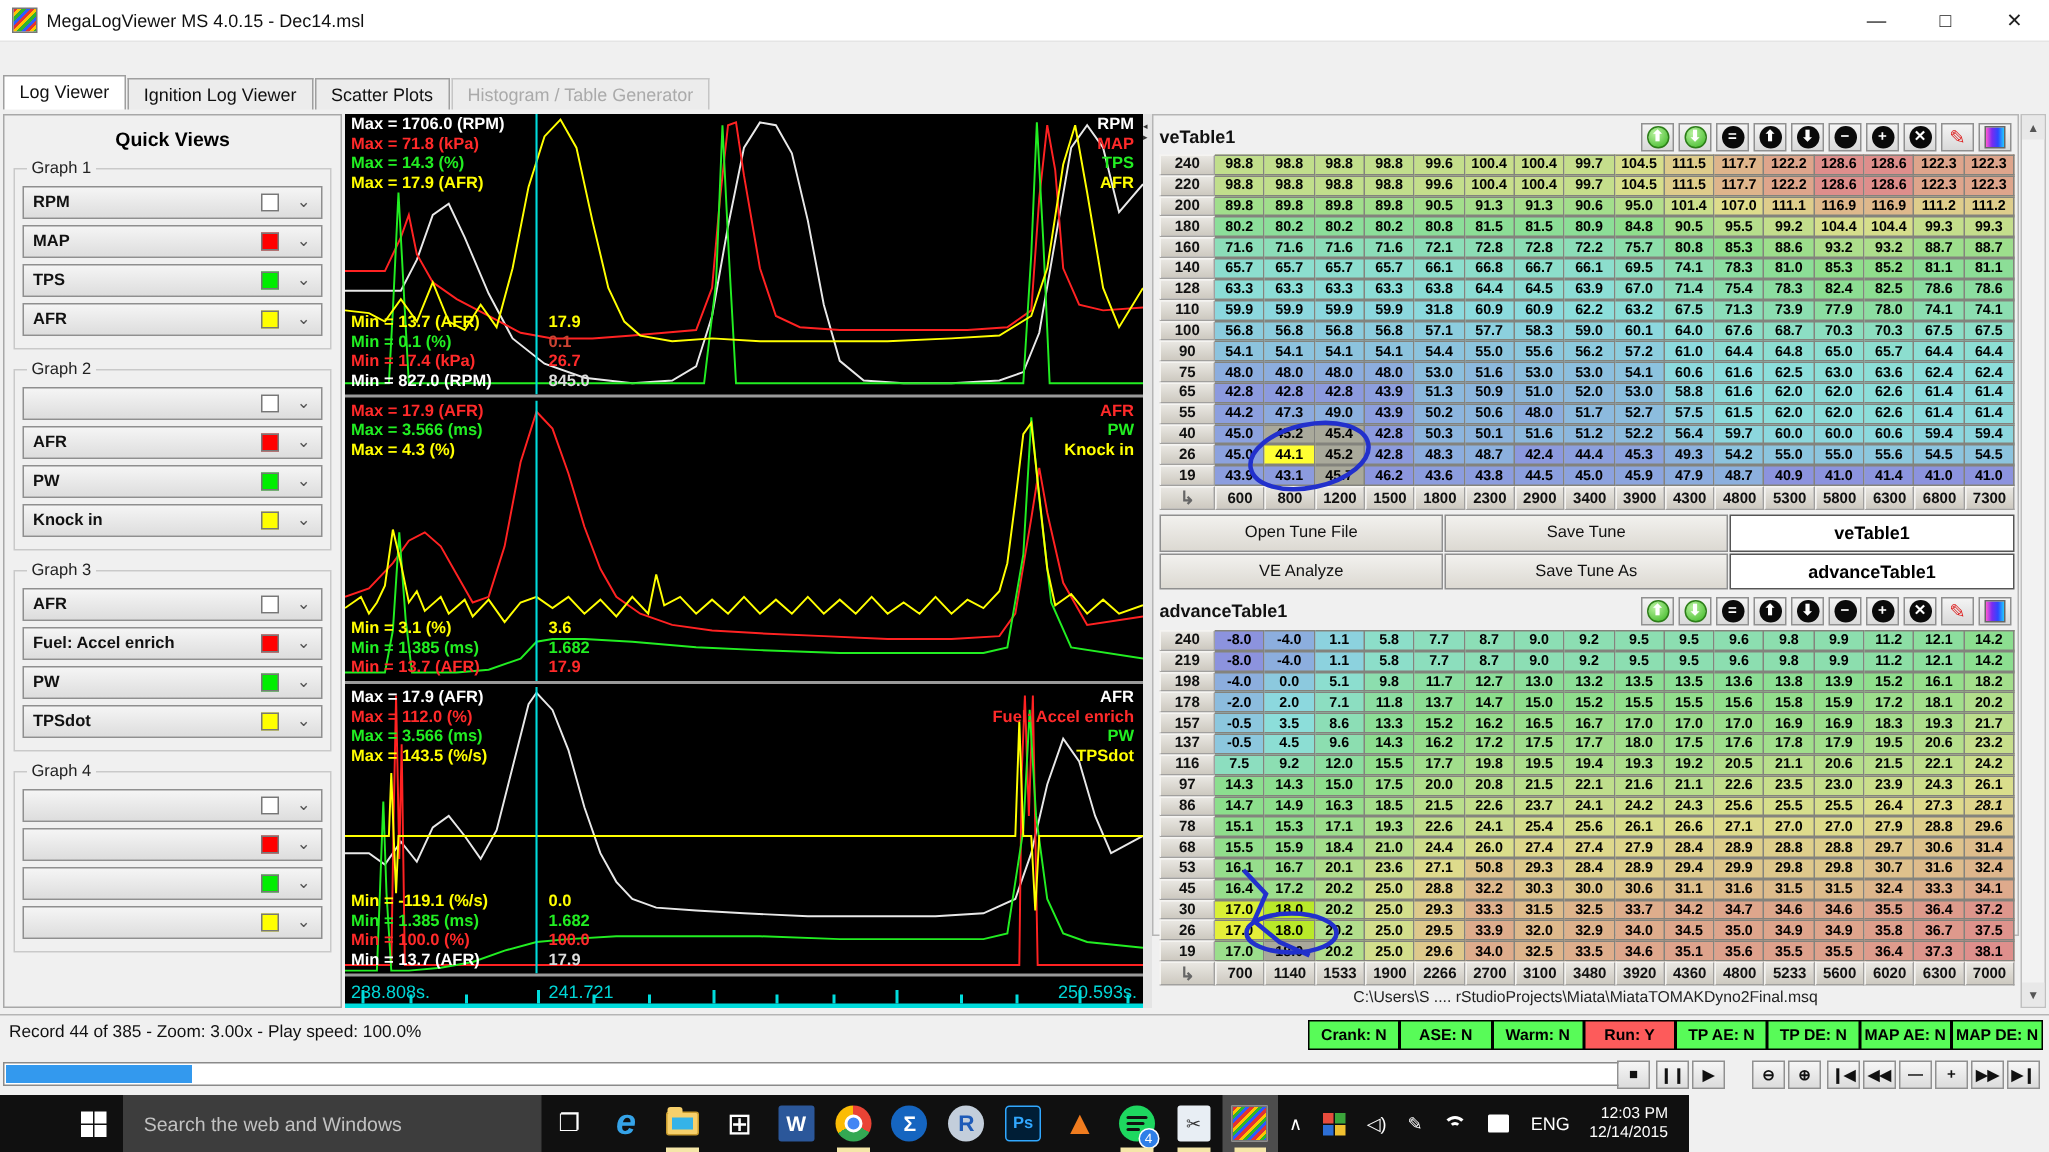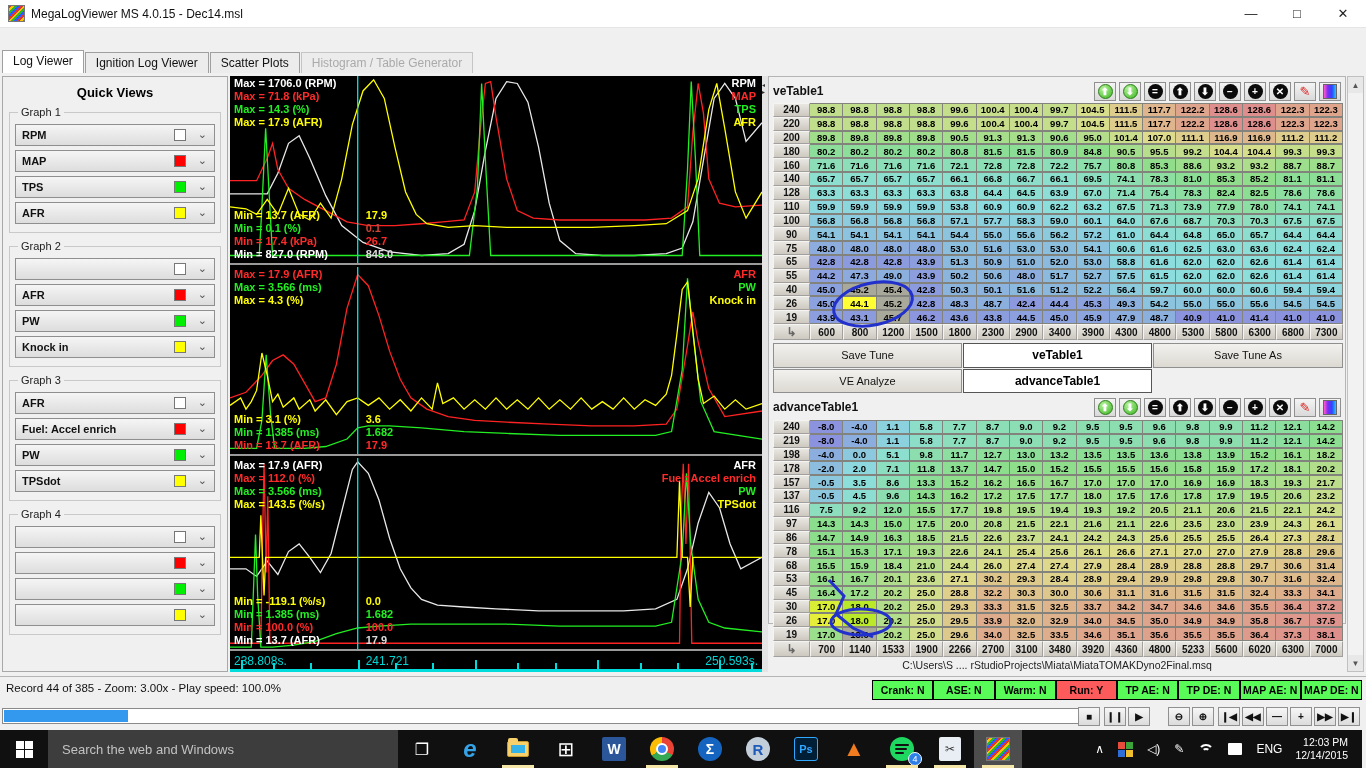--- a/index.html
+++ b/index.html
@@ -112,22 +112,22 @@
   
   #transport { left:0; top:703px; width:1366px; height:27px; background:#f0f0f0; }
   #scrub-track { position:absolute; left:2px; top:5px; width:1086px; height:16px; background:#fff;
     border:1px solid #8a8a8a; }
   #scrub-fill { position:absolute; left:1px; top:1px; width:124px; height:12px; background:#3399ee; }
   .tr-btn { position:absolute; top:4px; width:22px; height:19px; background:linear-gradient(#f6f6f6,#dcdcdc);
     border:1px solid #909090; font-size:10px; display:flex; align-items:center; justify-content:center;
     color:#111; font-weight:bold; white-space:nowrap; }
 
   
-  #taskbar { left:0; top:730px; width:1362px; height:38px; background:#101010; display:flex;
-    align-items:stretch; }
+  #taskbar { left:0; top:730px; width:1126px; height:38px; background:#101010; display:flex;
+    align-items:stretch;padding-left:44px; }
   #start-btn { width:48px; display:flex; align-items:center; justify-content:center; }
   .win-flag { display:grid; grid-template-columns:8px 8px; grid-template-rows:8px 8px; gap:1px; }
   .win-flag span { background:#fff; }
   #search-box { width:350px; background:#3d3d3d; display:flex; align-items:center; padding-left:14px; }
   #search-box .ph { color:#c2c2c2; font-size:13px; }
   .tb-icon { width:48px; display:flex; align-items:center; justify-content:center; position:relative; }
   .tb-icon.active { background:#4d4d4d; }
   .tb-icon .runline { position:absolute; bottom:0; left:8px; right:8px; height:3px; background:#f5e6a8; }
   .glyph-edge { color:#35a3e8; font-size:24px; font-weight:bold; font-style:italic; }
   .folder { width:22px; height:16px; background:#f7d06b; border:1px solid #c79a2d; border-radius:2px;
@@ -529,21 +529,21 @@
           <span class="cell" style="background: rgb(140, 222, 146);">82.5</span>
           <span class="cell" style="background: rgb(140, 222, 161);">78.6</span>
           <span class="cell" style="background: rgb(140, 222, 161);">78.6</span>
         </div>
         <div class="trow">
           <span class="rhead">110</span>
           <span class="cell" style="background: rgb(140, 215, 222);">59.9</span>
           <span class="cell" style="background: rgb(140, 215, 222);">59.9</span>
           <span class="cell" style="background: rgb(140, 215, 222);">59.9</span>
           <span class="cell" style="background: rgb(140, 215, 222);">59.9</span>
-          <span class="cell" style="background: rgb(140, 218, 222);">53.8</span>
+          <span class="cell" style="background: rgb(140, 218, 222);">31.8</span>
           <span class="cell" style="background: rgb(140, 219, 222);">60.9</span>
           <span class="cell" style="background: rgb(140, 219, 222);">60.9</span>
           <span class="cell" style="background: rgb(140, 222, 219);">62.2</span>
           <span class="cell" style="background: rgb(140, 222, 216);">63.2</span>
           <span class="cell" style="background: rgb(140, 222, 200);">67.5</span>
           <span class="cell" style="background: rgb(140, 222, 186);">71.3</span>
           <span class="cell" style="background: rgb(140, 222, 177);">73.9</span>
           <span class="cell" style="background: rgb(140, 222, 162);">77.9</span>
           <span class="cell" style="background: rgb(140, 222, 162);">78.0</span>
           <span class="cell" style="background: rgb(140, 222, 177);">74.1</span>
@@ -719,24 +719,25 @@
           <span class="chead">6300</span>
           <span class="chead">6800</span>
           <span class="chead">7300</span>
         </div>
         <svg class="pen-overlay">
           <ellipse cx="100" cy="201" rx="40" ry="21" transform="rotate(-12 100 201)" fill="none" stroke="#2230cc" stroke-width="3"></ellipse>
         </svg>
       </div>
 
     <div id="tune-grid">
+      <div class="tune-btn">Open Tune File</div>
       <div class="tune-btn">Save Tune</div>
       <div class="tune-tab">veTable1</div>
+      <div class="tune-btn">VE Analyze</div>
       <div class="tune-btn">Save Tune As</div>
-      <div class="tune-btn">VE Analyze</div>
       <div class="tune-tab">advanceTable1</div>
     </div>
 
     <div class="tbl-header" id="adv-header">
       <span class="tbl-title">advanceTable1</span>
       <span class="toolbar" id="adv-toolbar">
           <span class="tool">
             <span class="disc green">⬆</span>
           </span>
           <span class="tool">
@@ -978,21 +979,21 @@
           <span class="cell" style="background: rgb(222, 195, 140);">30.6</span>
           <span class="cell" style="background: rgb(222, 189, 140);">31.4</span>
         </div>
         <div class="trow">
           <span class="rhead">53</span>
           <span class="cell" style="background: rgb(150, 222, 140);">16.1</span>
           <span class="cell" style="background: rgb(154, 222, 140);">16.7</span>
           <span class="cell" style="background: rgb(177, 222, 140);">20.1</span>
           <span class="cell" style="background: rgb(201, 222, 140);">23.6</span>
           <span class="cell" style="background: rgb(222, 219, 140);">27.1</span>
-          <span class="cell" style="background: rgb(222, 197, 140);">30.2</span>
+          <span class="cell" style="background: rgb(222, 197, 140);">50.8</span>
           <span class="cell" style="background: rgb(222, 203, 140);">29.3</span>
           <span class="cell" style="background: rgb(222, 210, 140);">28.4</span>
           <span class="cell" style="background: rgb(222, 207, 140);">28.9</span>
           <span class="cell" style="background: rgb(222, 203, 140);">29.4</span>
           <span class="cell" style="background: rgb(222, 199, 140);">29.9</span>
           <span class="cell" style="background: rgb(222, 200, 140);">29.8</span>
           <span class="cell" style="background: rgb(222, 200, 140);">29.8</span>
           <span class="cell" style="background: rgb(222, 193, 140);">30.7</span>
           <span class="cell" style="background: rgb(222, 188, 140);">31.6</span>
           <span class="cell" style="background: rgb(222, 182, 140);">32.4</span>

